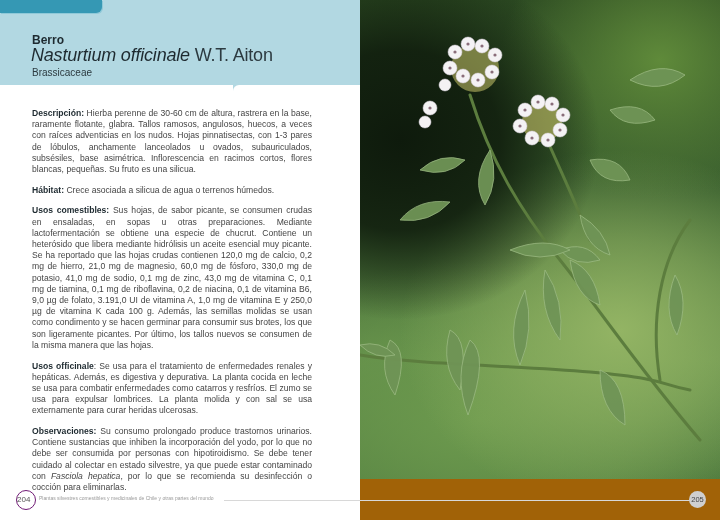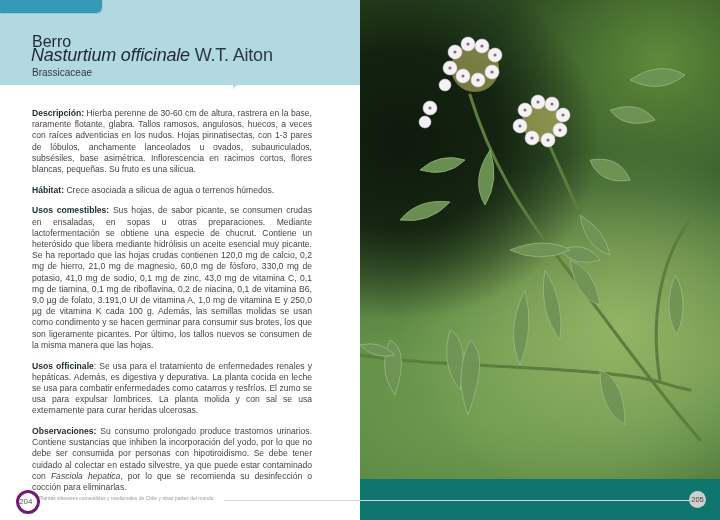--- a/index.html
+++ b/index.html
@@ -26,21 +26,21 @@
   .header-notch {
     position: absolute; left: 233px; top: 85px; width: 127px; height: 8px;
     background: #b2d8e2;
   }
   .header-notch-inner {
     position: absolute; left: 233px; top: 85px; width: 127px; height: 8px;
     background: #fff; border-top-left-radius: 6px;
   }
   .common-name {
     position: absolute; left: 32px; top: 33px;
-    font-size: 16px; font-weight: normal; color: #1e2a30;
+    font-size: 12px; font-weight: bold; color: #1e2a30;
   }
   .sci-name {
     position: absolute; left: 31px; top: 45px;
     font-size: 18px; color: #1e2a30; white-space: nowrap; letter-spacing: -0.2px;
   }
   .sci-name .binomial { font-style: italic; }
   .sci-name .author { font-weight: normal; color: #2c3a40; }
   .family {
     position: absolute; left: 32px; top: 67px;
     font-size: 10px; color: #2c3a40;
@@ -53,32 +53,32 @@
   .body-text p { margin: 0 0 9.5px 0; }
   .body-text .label { font-weight: bold; color: #1e2a30; margin-top: 38px; }
   .body-text em { font-style: italic; }
 
   
   .footer-left {
     position: absolute; left: 14px; top: 490px; width: 346px; height: 20px;
   }
   .page-num-left {
     position: absolute; left: 2px; top: 0; width: 18px; height: 18px;
-    border: 3px solid #701a75; border-radius: 50%; background: #fff;
+    border: 1px solid #701a75; border-radius: 50%; background: #fff;
     font-size: 8px; line-height: 18px; text-align: left; color: #555;
   }
   .footer-title {
     position: absolute; left: 25px; top: 5px; font-size: 5px; color: #9a9a9a; white-space: nowrap;
   }
   .footer-rule-left {
     position: absolute; left: 210px; top: 10px; width: 136px; height: 1px; background: #d8d8d8;
   }
 
   
-  .right-page { position: absolute; left: 360px; top: 0; width: 360px; height: 520px; background: #0f766e; }
+  .right-page { position: absolute; left: 360px; top: 0; width: 360px; height: 520px; background: #a16207; }
   .photo {
     position: absolute; left: 0; top: 0; width: 360px; height: 479px; overflow: hidden;
     background:
       radial-gradient(ellipse 70px 60px at 110px 80px, rgba(20,30,15,0.0), rgba(0,0,0,0) ),
       radial-gradient(ellipse 200px 180px at 40px 140px, #0e1a0c 0%, rgba(14,26,12,0.85) 50%, rgba(14,26,12,0) 100%),
       radial-gradient(ellipse 160px 140px at 300px 60px, #5f8a3a 0%, rgba(95,138,58,0.6) 40%, rgba(95,138,58,0) 100%),
       radial-gradient(ellipse 220px 180px at 260px 330px, #93b464 0%, rgba(147,180,100,0.55) 50%, rgba(147,180,100,0) 100%),
       radial-gradient(ellipse 260px 160px at 120px 420px, #6d9a4e 0%, rgba(109,154,78,0.5) 60%, rgba(109,154,78,0) 100%),
       linear-gradient(180deg, #2c4a22 0%, #3c6230 40%, #5f8a48 75%, #4e7a3e 100%);
   }

